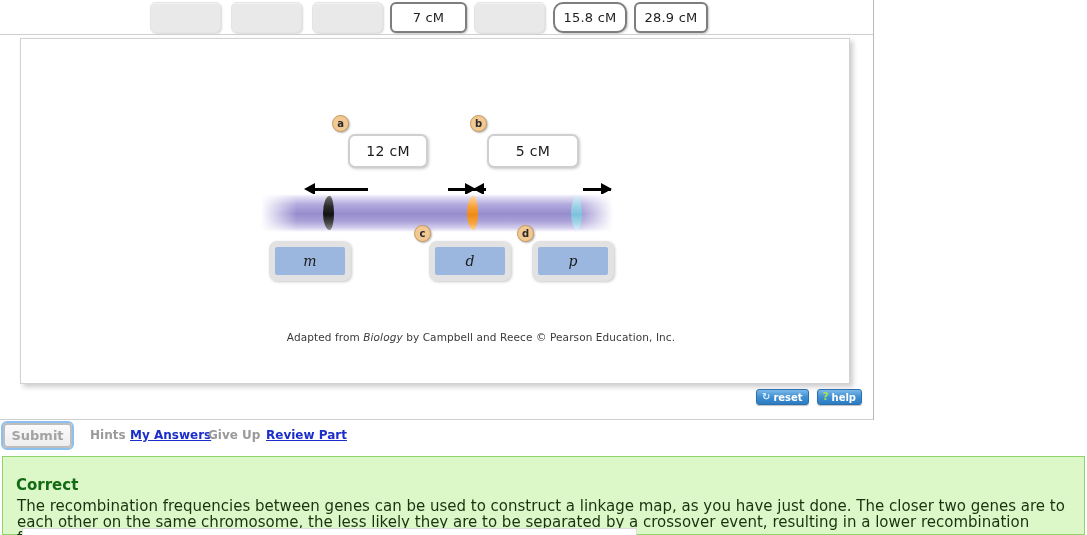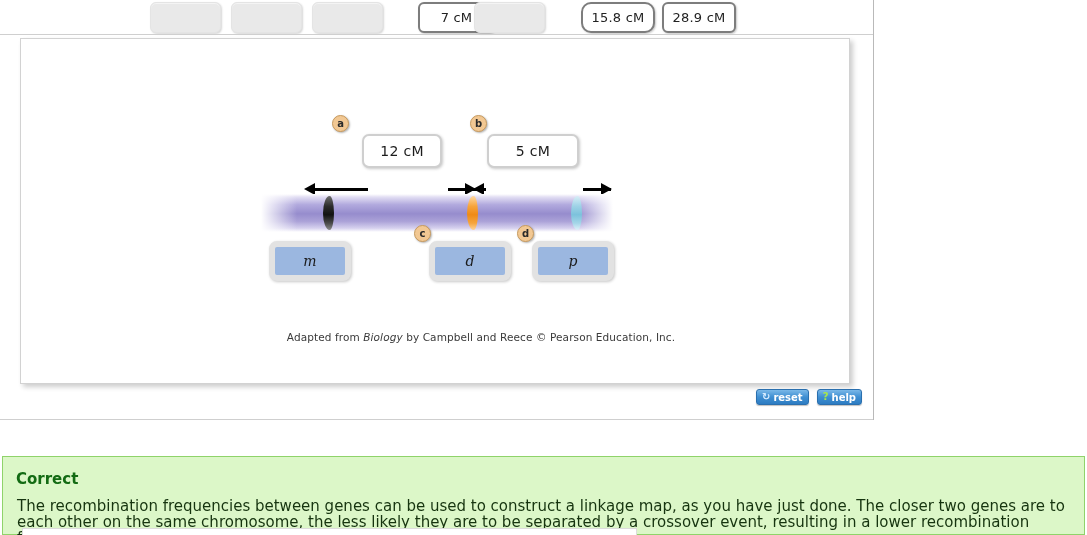--- a/index.html
+++ b/index.html
@@ -32,21 +32,20 @@
   }
   .bank-slot.empty {
     background:#e9e9e9;
     border:1px solid #e4e4e4;
     box-shadow: 1px 1px 2px rgba(0,0,0,0.16), inset 0 1px 0 #f4f4f4;
   }
   .bank-slot.filled {
     background:#ffffff;
     border:2px solid #7d7d7d;
     box-shadow: 1px 1px 2px rgba(0,0,0,0.22);
-    margin-left: 28px;
   }
   .bank-sep {
     position:absolute; left:0; top:34px; width:873px; height:1px;
     background:#cfcfcf;
   }
 
   
   .main-panel {
     position:absolute; left:20px; top:38px;
     width:830px; height:346px;
@@ -179,21 +178,21 @@
   .bar-link.dim { color:#9a9a9a; }
   .bar-link.lnk { color:#1b2ec9; text-decoration:underline; cursor:pointer; }
 
   
   .feedback {
     position:absolute; left:2px; top:456px; width:1083px; height:79px;
     background:#dcf7c8;
     border:1px solid #8fd36a;
   }
   .fb-title {
-    position:absolute; left:13px; top:13px;
+    position:absolute; left:13px; top:19px;
     font-size:15px; font-weight:bold; color:#136b13;
   }
   .fb-body {
     position:absolute; left:14px; top:41px; width:1055px;
     font-size:15px; color:#16340f; line-height:16px;
   }
   .fb-white {
     position:absolute; left:22px; top:528px; width:615px; height:7px;
     background:#ffffff; border:1px solid #dcdcdc; border-bottom:none;
   }
@@ -249,21 +248,21 @@
       <div class="band dark" style="left: 62px;"></div>
           <div class="band orange" style="left: 206px;"></div>
           <div class="band blue" style="left: 310px;"></div>
         </div>
 
       <div id="fig-dynamic">
           <div class="badge" style="left: 311px; top: 76px;">a</div>
           <div class="badge" style="left: 449px; top: 76px;">b</div>
           <div class="badge" style="left: 393px; top: 186px;">c</div>
           <div class="badge" style="left: 496px; top: 186px;">d</div>
-          <div class="dist-box" style="left: 327px; top: 95px; width: 80px; margin-left: 14px;">
+          <div class="dist-box" style="left: 327px; top: 95px; width: 80px;">
             <span>12 cM</span>
           </div>
           <div class="dist-box" style="left: 466px; top: 95px; width: 92px;">
             <span>5 cM</span>
           </div>
           <div class="gene-box" style="left: 248px; top: 202px; width: 82px;">
             <span>m</span>
           </div>
           <div class="gene-box" style="left: 408px; top: 202px; width: 82px;">
             <span>d</span>
@@ -284,20 +283,29 @@
       <span class="tool-ico">↻</span>
       <span>reset</span>
     </span>
     <span class="tool-btn">
       <span class="tool-ico q">?</span>
       <span>help</span>
     </span>
   </div>
 
   <div class="submit-sep"></div>
+  <div class="submit-row">
+    <div class="submit-btn">
+      <span>Submit</span>
+    </div>
+    <span class="bar-link dim" style="left:90px;">Hints</span>
+    <span class="bar-link lnk" style="left:130px;">My Answers</span>
+    <span class="bar-link dim" style="left:208px;">Give Up</span>
+    <span class="bar-link lnk" style="left:266px;">Review Part</span>
+  </div>
 
   <div class="feedback">
     <div class="fb-title">Correct</div>
     <div class="fb-body">The recombination frequencies between genes can be used to construct a linkage map, as you have just done. The closer two genes are to each other on the same chromosome, the less likely they are to be separated by a crossover event, resulting in a lower recombination frequency.</div>
   </div>
   <div class="fb-white"></div>
 
 </div>
 
 </body></html>

